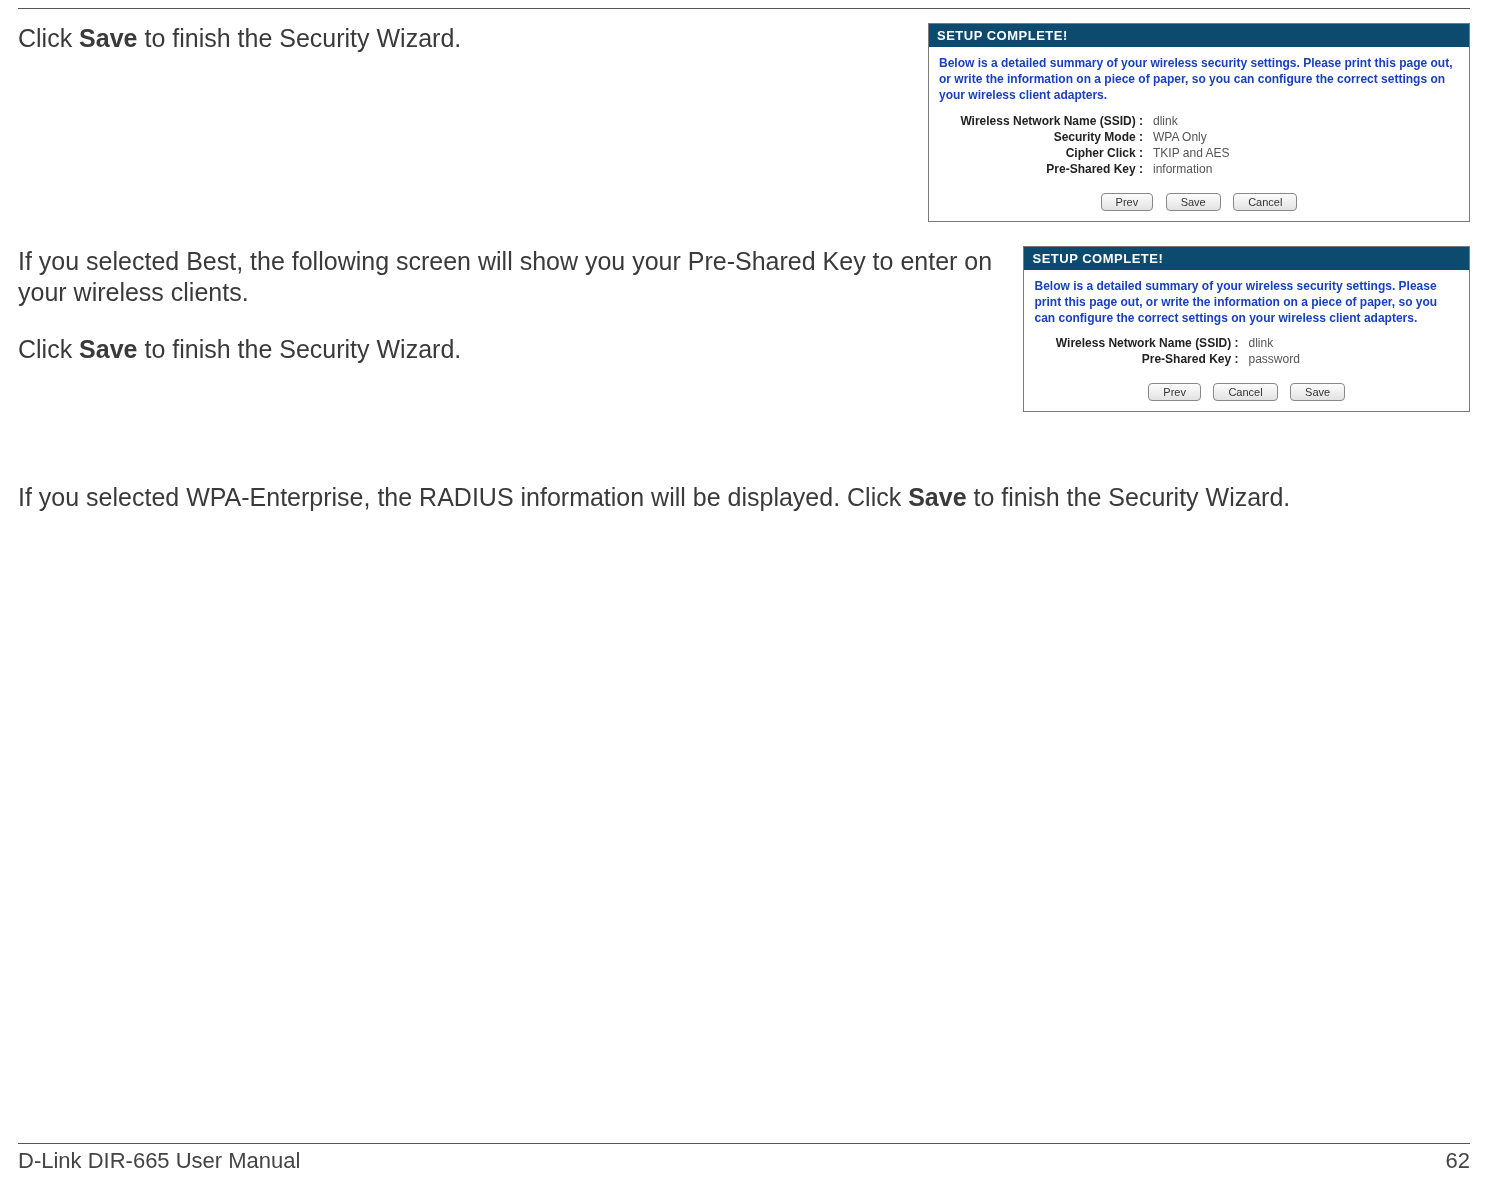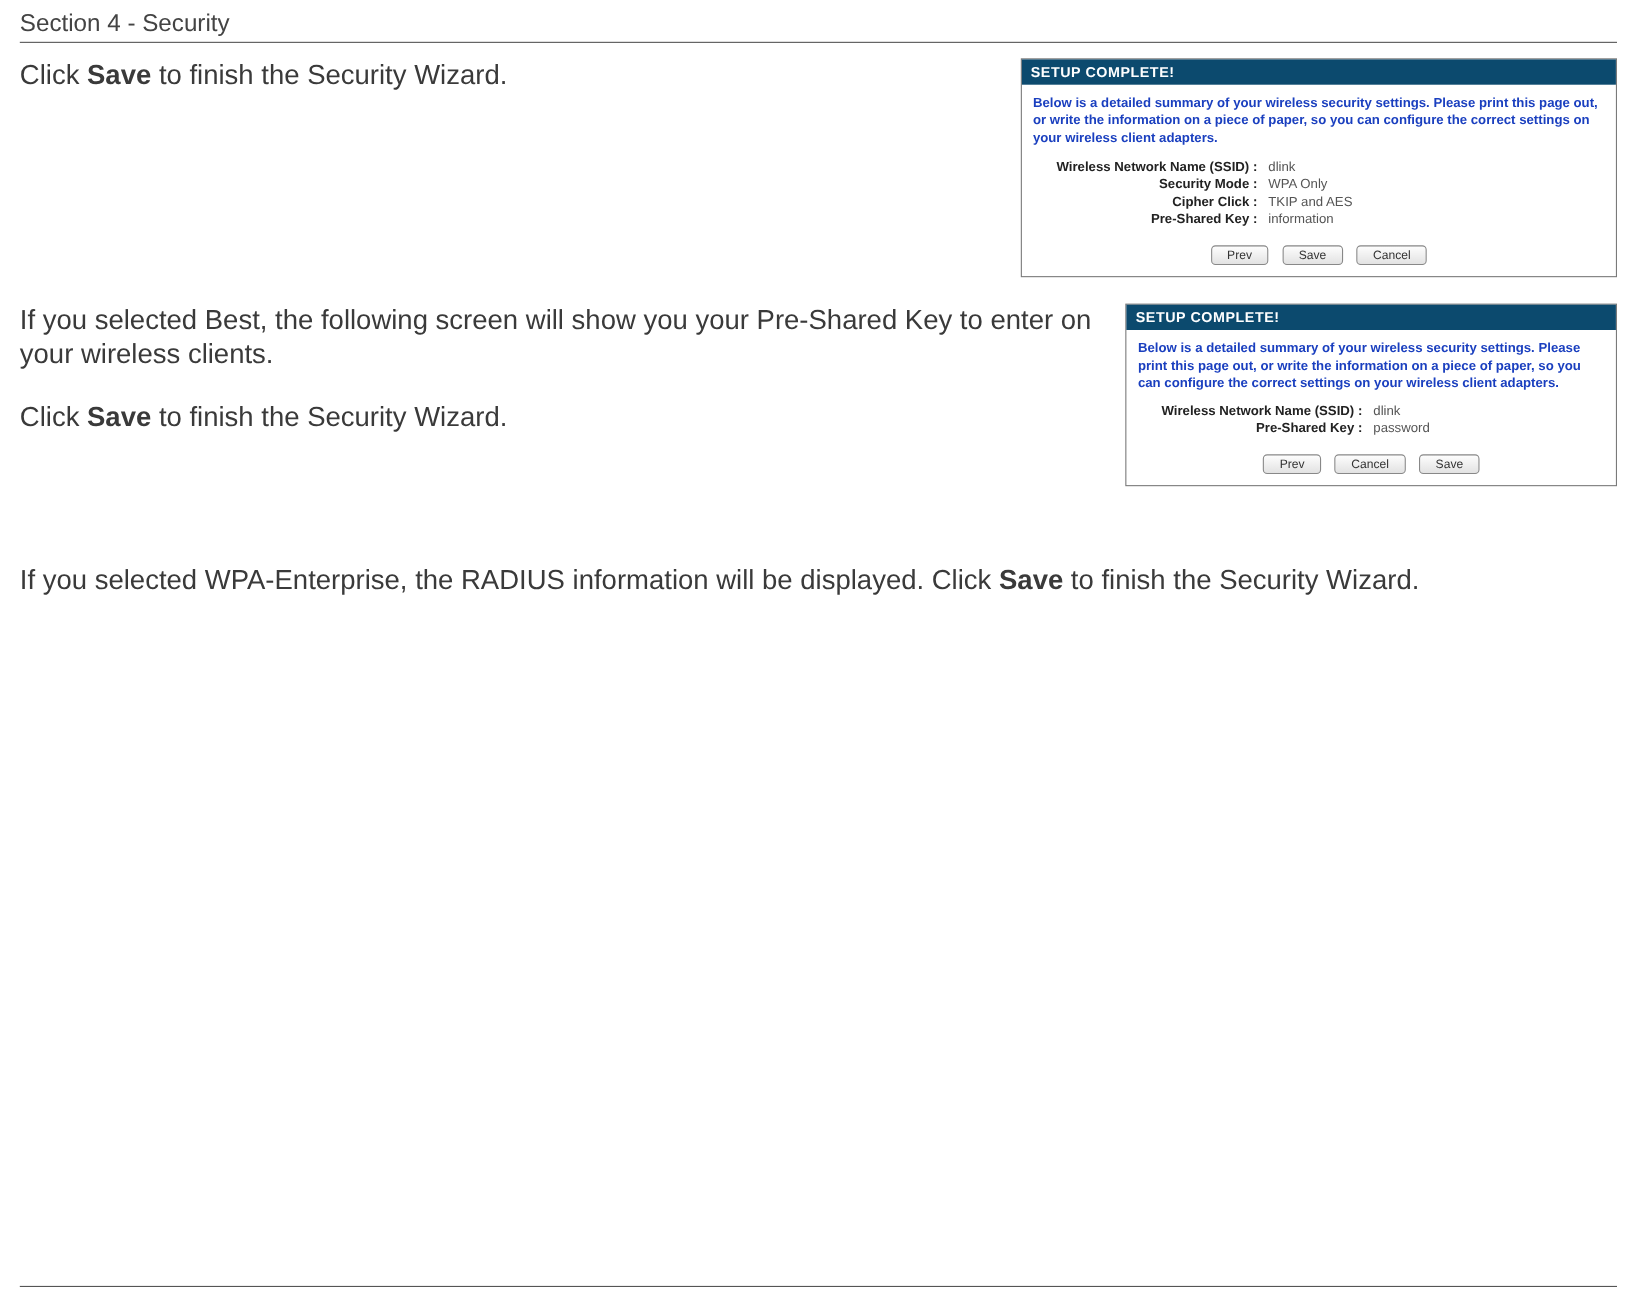--- a/index.html
+++ b/index.html
@@ -119,21 +119,20 @@
     display: flex;
     justify-content: space-between;
     font-size: 22px;
     color: #444;
   }
 </style>
 </head>
 <body>
 
 <div class="page">
-  <div class="section-header">Section 4 - Security</div>
   <hr class="hr-top">
 
   <div class="row">
     <div class="copy">
       <p class="tight">
         <span>Click </span><span class="bold">Save</span><span> to finish the Security Wizard.</span>
       </p>
     </div>
     <div class="panel">
       <div class="panel-header">SETUP COMPLETE!</div>
@@ -192,13 +191,17 @@
     </div>
   </div>
 
   <div class="fullwidth-copy">
     <span>If you selected WPA-Enterprise, the RADIUS information will be displayed. Click </span><span class="bold">Save</span><span> to finish the Security Wizard.</span>
   </div>
 </div>
 
 <div class="footer">
   <hr class="hr-bottom">
+  <div class="footer-row">
+    <span>D-Link DIR-665 User Manual</span>
+    <span>62</span>
+  </div>
 </div>
 
 </body></html>

